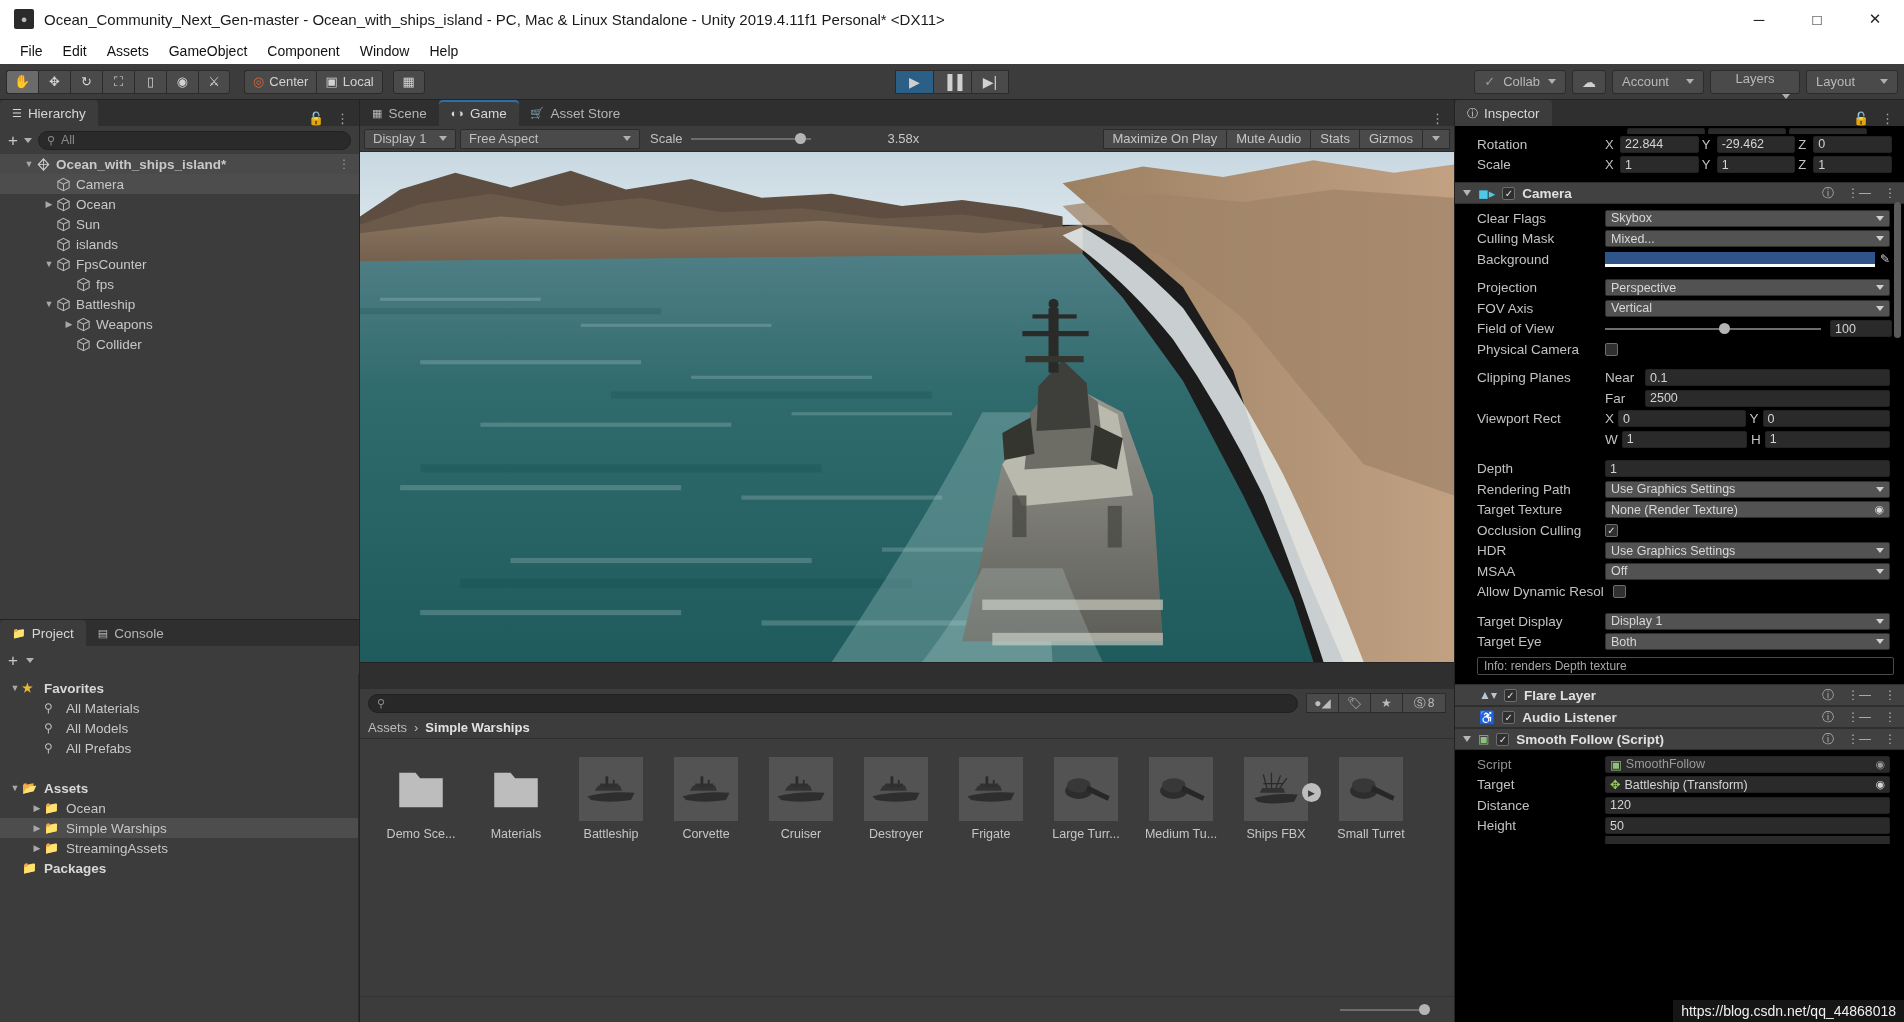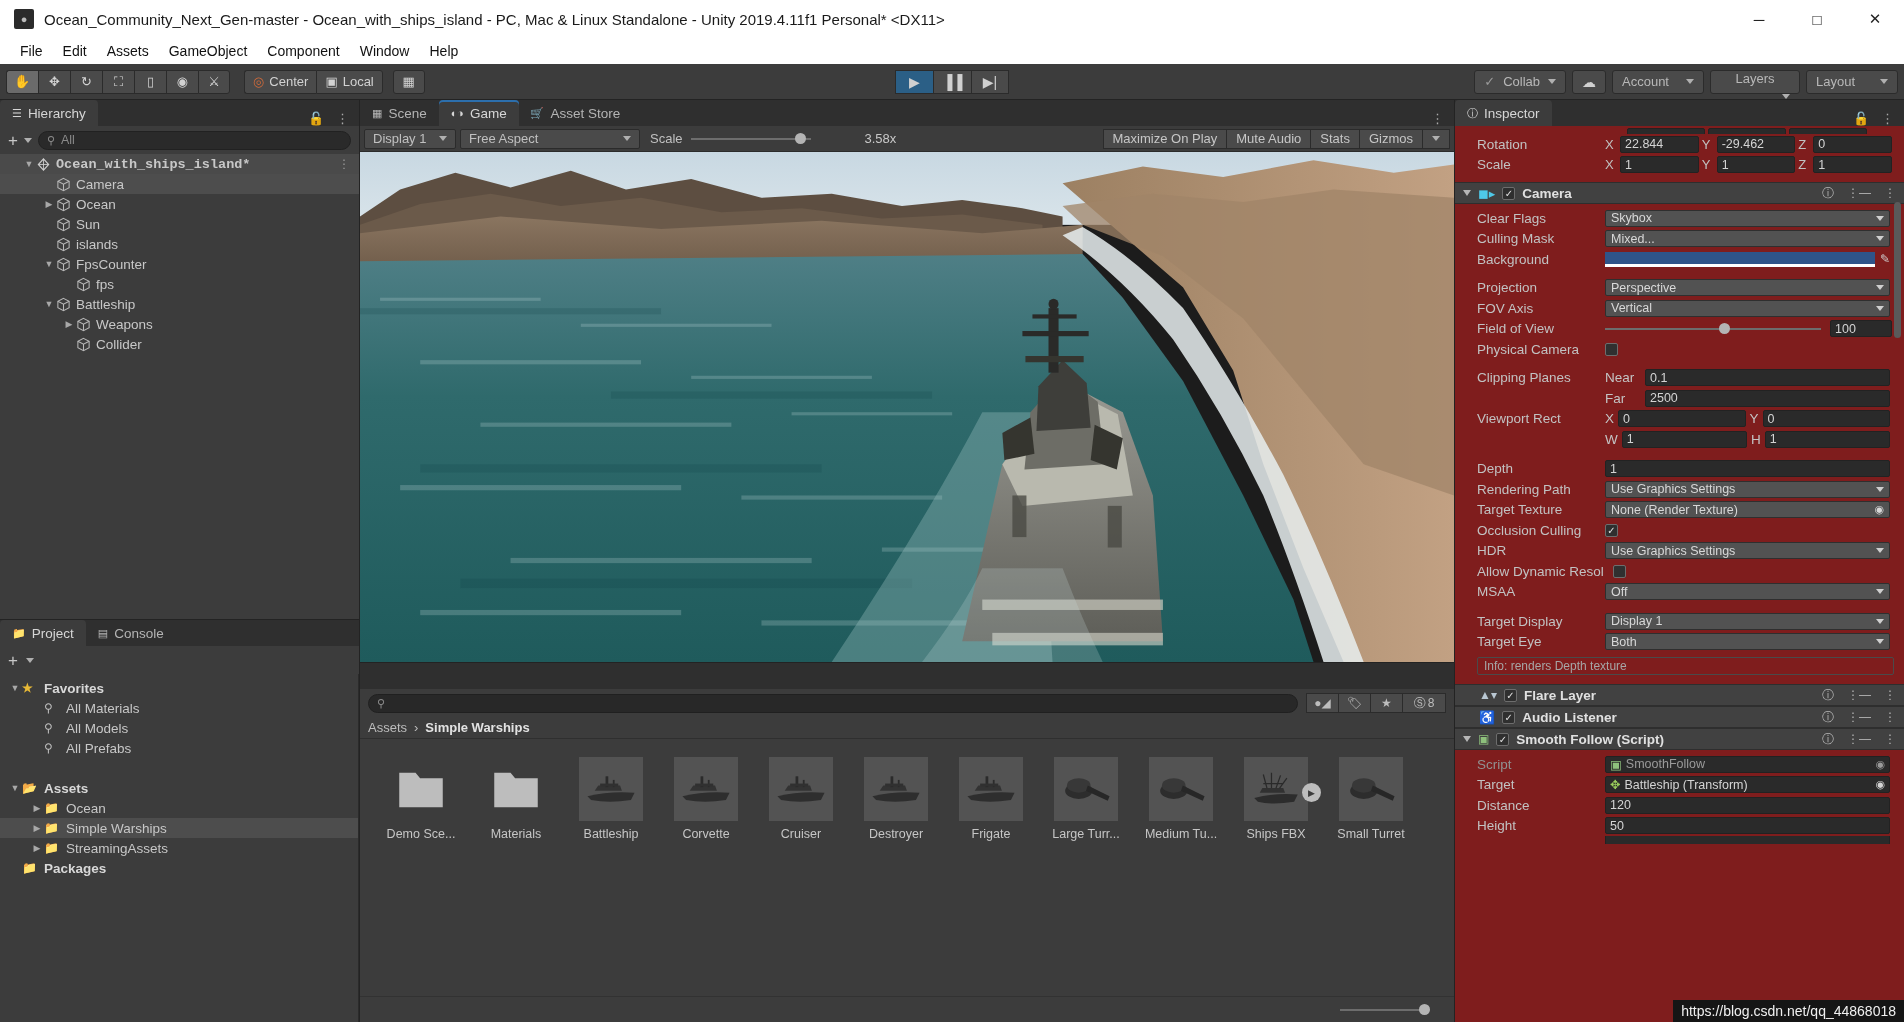--- a/index.html
+++ b/index.html
@@ -102,21 +102,21 @@
   .gthumb{width:64px;height:64px;display:flex;align-items:center;justify-content:center;}
   .gthumb.box{background:#535353;}
   .glabel{font-size:12.5px;color:#c6c6c6;white-space:nowrap;}
   .playbadge{position:absolute;right:-6px;top:26px;width:19px;height:19px;border-radius:50%;
       background:#bdbdbd;display:flex;align-items:center;justify-content:center;color:#3c3c3c;font-size:9px;}
   .pr-footer{height:26px;display:flex;align-items:center;justify-content:flex-end;padding-right:24px;
       background:#3c3c3c;border-top:1px solid #323232;}
   .zoom-track{width:90px;height:2px;background:#6d6d6d;position:relative;}
   .zoom-knob{width:11px;height:11px;border-radius:50%;background:#b4b4b4;position:absolute;top:-4.5px;right:0;}
   
-  #inspector{flex:1;display:flex;flex-direction:column;overflow:hidden;background:#7f1d1d;}
+  #inspector{flex:1;display:flex;flex-direction:column;overflow:hidden;background:#000000;}
   .insp-body{flex:1;overflow:hidden;position:relative;}
   .prow{display:flex;align-items:center;height:20.5px;padding-left:22px;font-size:13.5px;color:#c4c4c4;}
   .plabel{width:128px;flex:0 0 128px;color:#c2c2c2;}
   .plabel.dim{color:#919191;}
   .field{background:#2a2a2a;border:1px solid #222;border-radius:2px;height:17px;display:flex;align-items:center;
       padding:0 4px;font-size:12.5px;color:#d4d4d4;}
   .field.dim{color:#9a9a9a;}
   .dropdown{background:#525252;border:1px solid #2f2f2f;border-radius:2px;height:17px;display:flex;
       align-items:center;padding:0 5px;font-size:12.5px;color:#d8d8d8;}
   .dropdown .caret{margin-left:auto;border-top-color:#cfcfcf;}
@@ -242,21 +242,21 @@
           <span>All</span>
         </div>
       </div>
       <div class="h-tree" id="hierarchy-tree">
           <div class="hrow sel-root">
             <span class="arrow" style="margin-left: 22px;">▼</span>
             <span class="cube"><svg viewBox="0 0 16 16" width="15" height="15">
                 <path d="M8 2 13.5 8 8 14 2.5 8z" fill="none" stroke="#cfcfcf" stroke-width="1.2"></path>
                 <path d="M8 2v12M2.5 8h11" stroke="#cfcfcf" stroke-width="0.9"></path>
               </svg></span>
-            <span style="font-weight: bold; font-family: Liberation Mono, monospace;">Ocean_with_ships_island*</span>
+            <span style="font-weight: bold;">Ocean_with_ships_island*</span>
             <span class="dots">⋮</span>
           </div>
           <div class="hrow sel">
             <span class="arrow" style="margin-left: 42px;"></span>
             <span class="cube"><svg viewBox="0 0 16 16" width="15" height="15">
                 <path d="M8 1.5 14 4.6v6.8L8 14.5 2 11.4V4.6z" fill="none" stroke="#b9b9b9" stroke-width="1.1"></path>
                 <path d="M2 4.6 8 7.7l6-3.1M8 7.7v6.8" fill="none" stroke="#b9b9b9" stroke-width="1.1"></path>
               </svg></span>
             <span>Camera</span>
           </div>
@@ -422,21 +422,21 @@
       </div>
       <div class="gt-item gt-drop" style="min-width:180px;">
         <span>Free Aspect</span>
         <span class="caret" style="margin-left:auto"></span>
       </div>
       <div class="gt-slider">
         <span>Scale</span>
         <div class="sl-track">
           <div class="sl-knob" style="left:104px;"></div>
         </div>
-        <span style="margin-left:46px;color:#c8c8c8;text-align:right;">3.58x</span>
+        <span style="margin-left:69px;color:#c8c8c8;text-align:right;">3.58x</span>
       </div>
       <div class="gt-right">
         <div class="gt-tog">Maximize On Play</div>
         <div class="gt-tog">Mute Audio</div>
         <div class="gt-tog">Stats</div>
         <div class="gt-tog">Gizmos</div>
         <div class="gt-tog">
             <span class="caret"></span>
           </div>
       </div>
@@ -853,29 +853,29 @@
           <span class="cbox">✓</span>
         </div>
         <div class="prow">
           <div class="plabel">HDR</div>
           <div class="dropdown" style="flex:1;margin-right:14px;">
             <span>Use Graphics Settings</span>
             <span class="caret"></span>
           </div>
         </div>
         <div class="prow">
-          <div class="plabel" style="width:136px;flex:0 0 136px;">Allow Dynamic Resol</div>
-          <span class="cbox empty"></span>
-        </div>
-        <div class="prow">
           <div class="plabel">MSAA</div>
           <div class="dropdown" style="flex:1;margin-right:14px;">
             <span>Off</span>
             <span class="caret"></span>
           </div>
+        </div>
+        <div class="prow">
+          <div class="plabel" style="width:136px;flex:0 0 136px;">Allow Dynamic Resol</div>
+          <span class="cbox empty"></span>
         </div>
 
         <div style="height:9px"></div>
 
         <div class="prow">
           <div class="plabel">Target Display</div>
           <div class="dropdown" style="flex:1;margin-right:14px;">
             <span>Display 1</span>
             <span class="caret"></span>
           </div>

